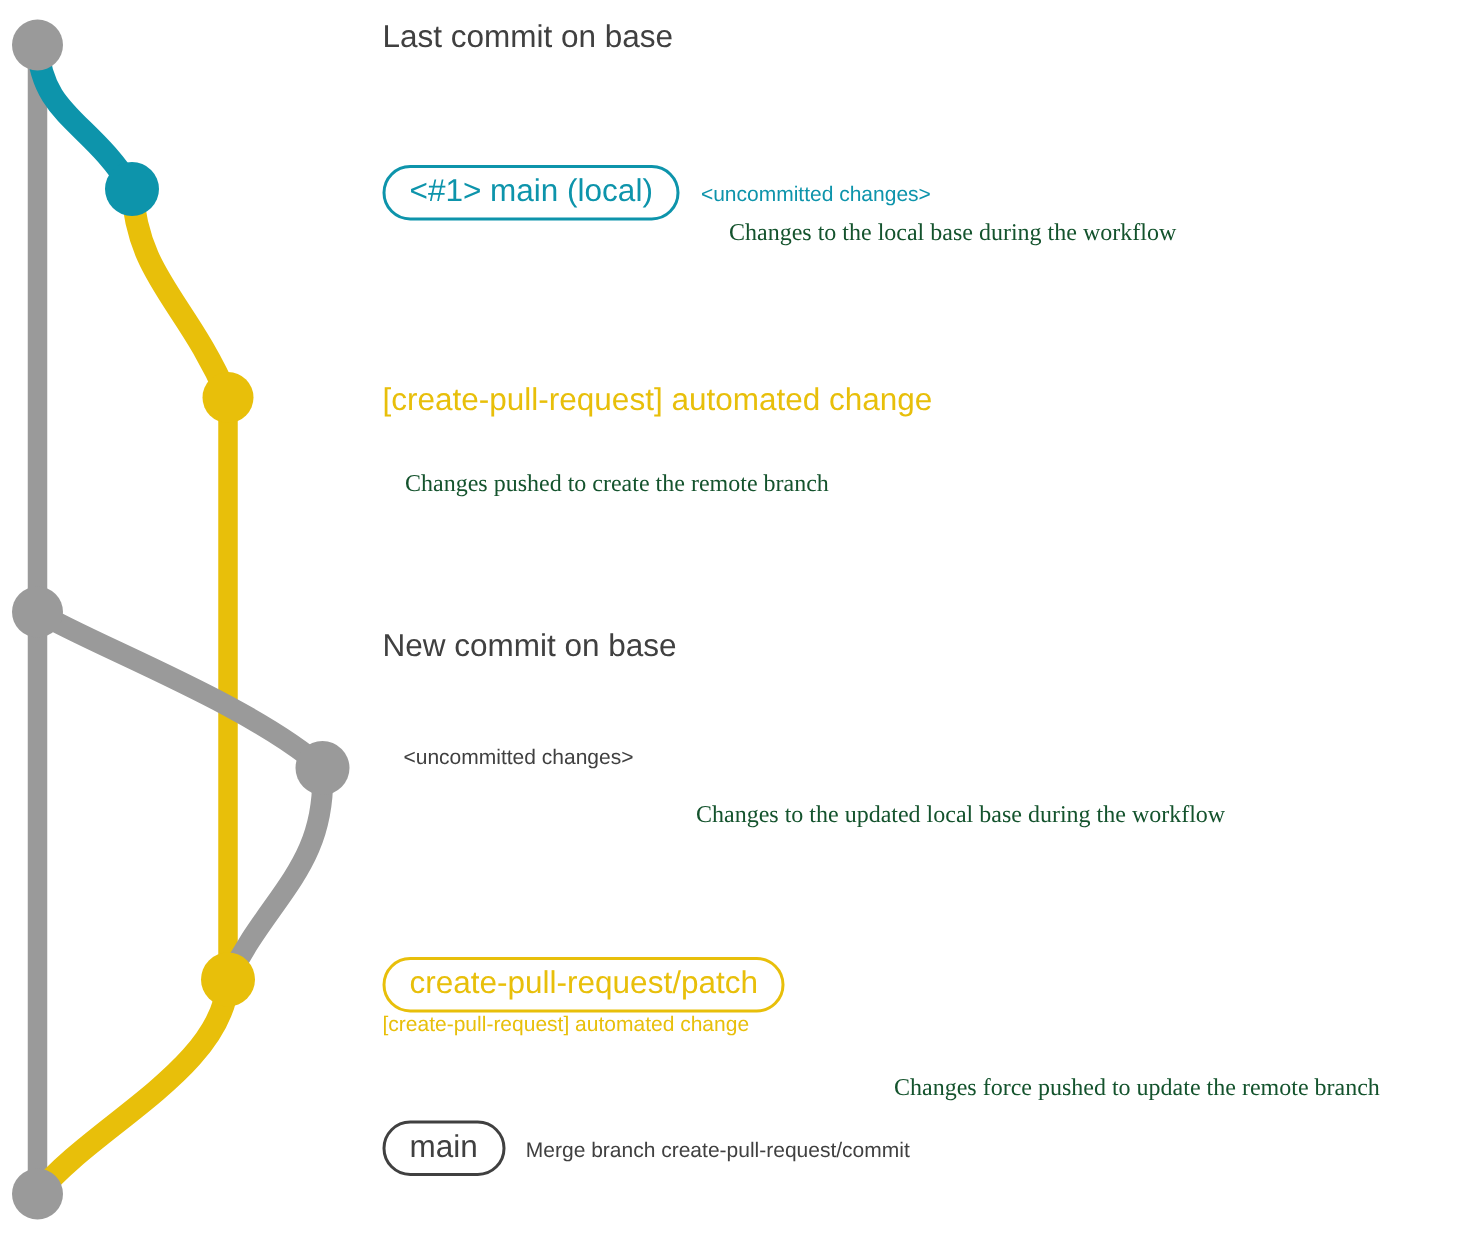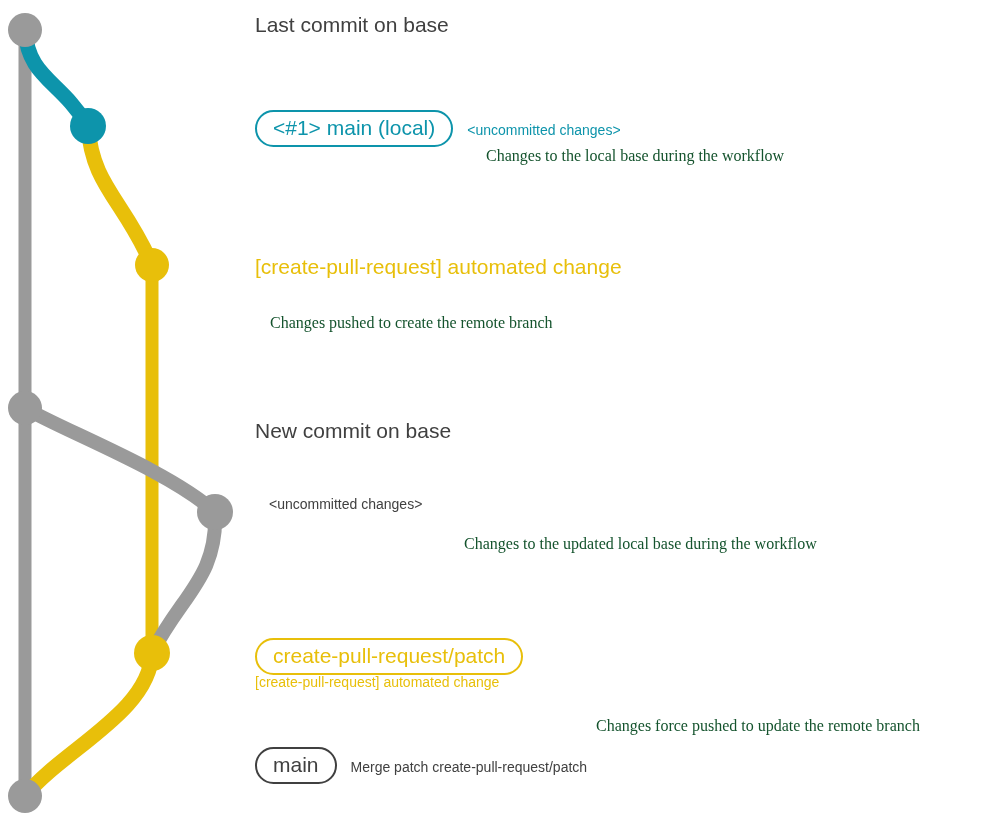--- a/index.html
+++ b/index.html
@@ -125,14 +125,14 @@
 <div class="row" style="left:255px; top:638px;flex-direction:column;">
   <span class="pill c-gold">create-pull-request/patch</span>
   <span class="pill-gap"></span>
   <span class="subject c-gold">[create-pull-request] automated change</span>
 </div>
 <div class="desc" style="left:596px; top:678px;margin-top:40px;">Changes force pushed to update the remote branch</div>
 
 <div class="row" style="left:255px; top:747px;">
   <span class="pill c-gray">main</span>
   <span class="pill-gap"></span>
-  <span class="subject c-gray">Merge patch create-pull-request/patch</span>
+  <span class="subject c-gray">Merge branch create-pull-request/commit</span>
 </div>
 
 </body></html>

